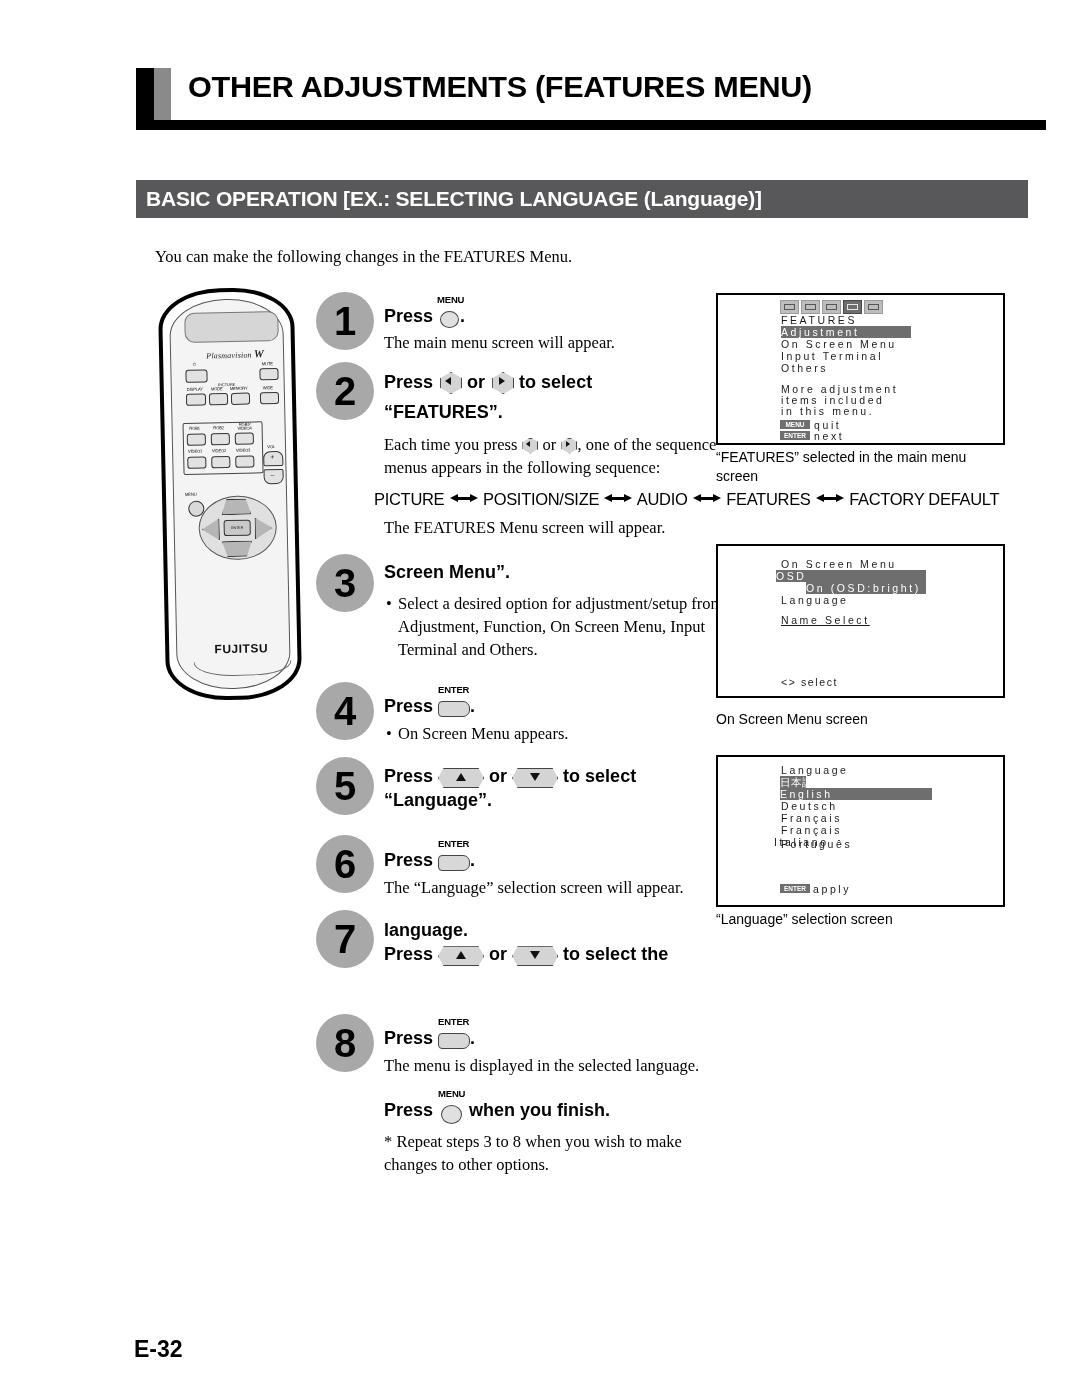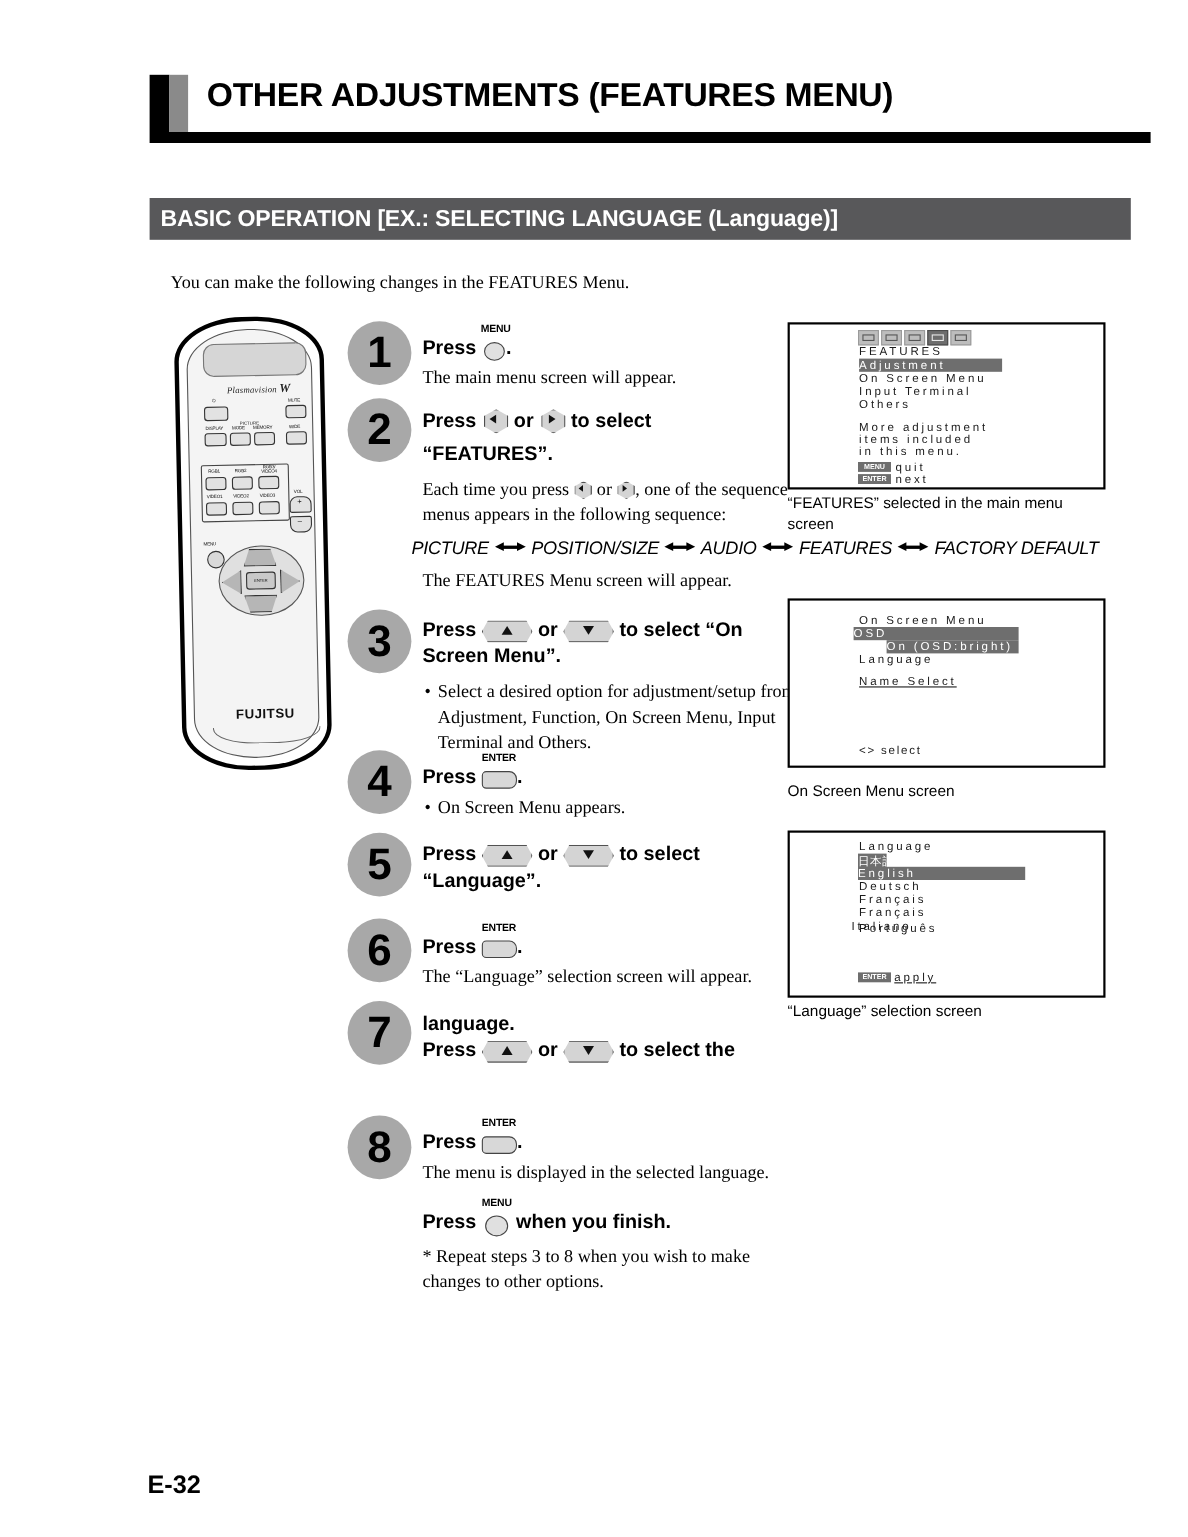--- a/index.html
+++ b/index.html
@@ -382,43 +382,36 @@
         <div class="step-sub" style="margin-top:8px;">
           <span>Each time you press</span>
           <span class="g-lr small left"><span class="hexv"></span><span class="tri"></span></span>
           <span>or</span>
           <span class="g-lr small right"><span class="hexv"></span><span class="tri"></span></span><span>, one of the sequence</span>
         </div>
         <div class="step-sub">menus appears in the following sequence:</div>
       </div>
     </div>
 
-    <div class="seq-line" style="position:absolute; left:58px; top:198px;font-style:italic;">
+    <div class="seq-line" style="position:absolute; left:58px; top:198px;">
       <span>PICTURE</span>
       <span class="seq-arrow"><span class="lhead"></span></span>
       <span>POSITION/SIZE</span>
       <span class="seq-arrow"><span class="lhead"></span></span>
       <span>AUDIO</span>
       <span class="seq-arrow"><span class="lhead"></span></span>
       <span>FEATURES</span>
       <span class="seq-arrow"><span class="lhead"></span></span>
       <span>FACTORY DEFAULT</span>
     </div>
     <div class="step-sub" style="position:absolute; left:68px; top:224px;">The FEATURES Menu screen will appear.</div>
 
     <div class="step">
       <div class="step-badge" style="left:0; top:262px;">3</div>
       <div class="step-body" style="left:68px; top:268px; width:350px;">
-        <div class="step-head">
-          <span>Press</span>
-          <span class="g-ud up"><span class="hexh"></span><span class="tri"></span></span>
-          <span>or</span>
-          <span class="g-ud down"><span class="hexh"></span><span class="tri"></span></span>
-          <span>to select “On</span>
-        </div>
         <div class="step-head">Screen Menu”.</div>
         <div class="step-sub bullet" style="margin-top:8px; width:330px;">Select a desired option for adjustment/setup from Adjustment, Function, On Screen Menu, Input Terminal and Others.</div>
       </div>
     </div>
 
     <div class="step">
       <div class="step-badge" style="left:0; top:390px;">4</div>
       <div class="step-body" style="left:68px; top:402px; width:330px;">
         <div class="step-head">
           <span>Press</span>
@@ -549,19 +542,19 @@
   <div class="osd" style="left:700px; top:755px; width:285px; height:148px;">
     <div class="osd-line" style="left:63px; top:7px;">Language</div>
     <div class="osd-line hl" style="left:62px; top:19px; width:26px; letter-spacing:0.5px;">日本語</div>
     <div class="osd-line hl" style="left:62px; top:31px; width:152px;">English</div>
     <div class="osd-line" style="left:63px; top:43px;">Deutsch</div>
     <div class="osd-line" style="left:63px; top:55px;">Français</div>
     <div class="osd-line" style="left:63px; top:67px;">Français</div>
     <div class="osd-line" style="left:56px; top:79px;">Italiano</div>
     <div class="osd-line" style="left:63px; top:81px;">Português</div>
     <div class="osd-key" style="left:62px; top:127px; width:26px;">ENTER</div>
-    <div class="osd-line" style="left:95px; top:126px;text-decoration:underline;">apply</div>
+    <div class="osd-line" style="left:95px; top:126px;">apply</div>
   </div>
   <div class="osd-caption" style="left:700px; top:910px; width:270px;">“Language” selection screen</div>
 
   <div class="page-num">E-32</div>
 
 </div>
 
 </body></html>

